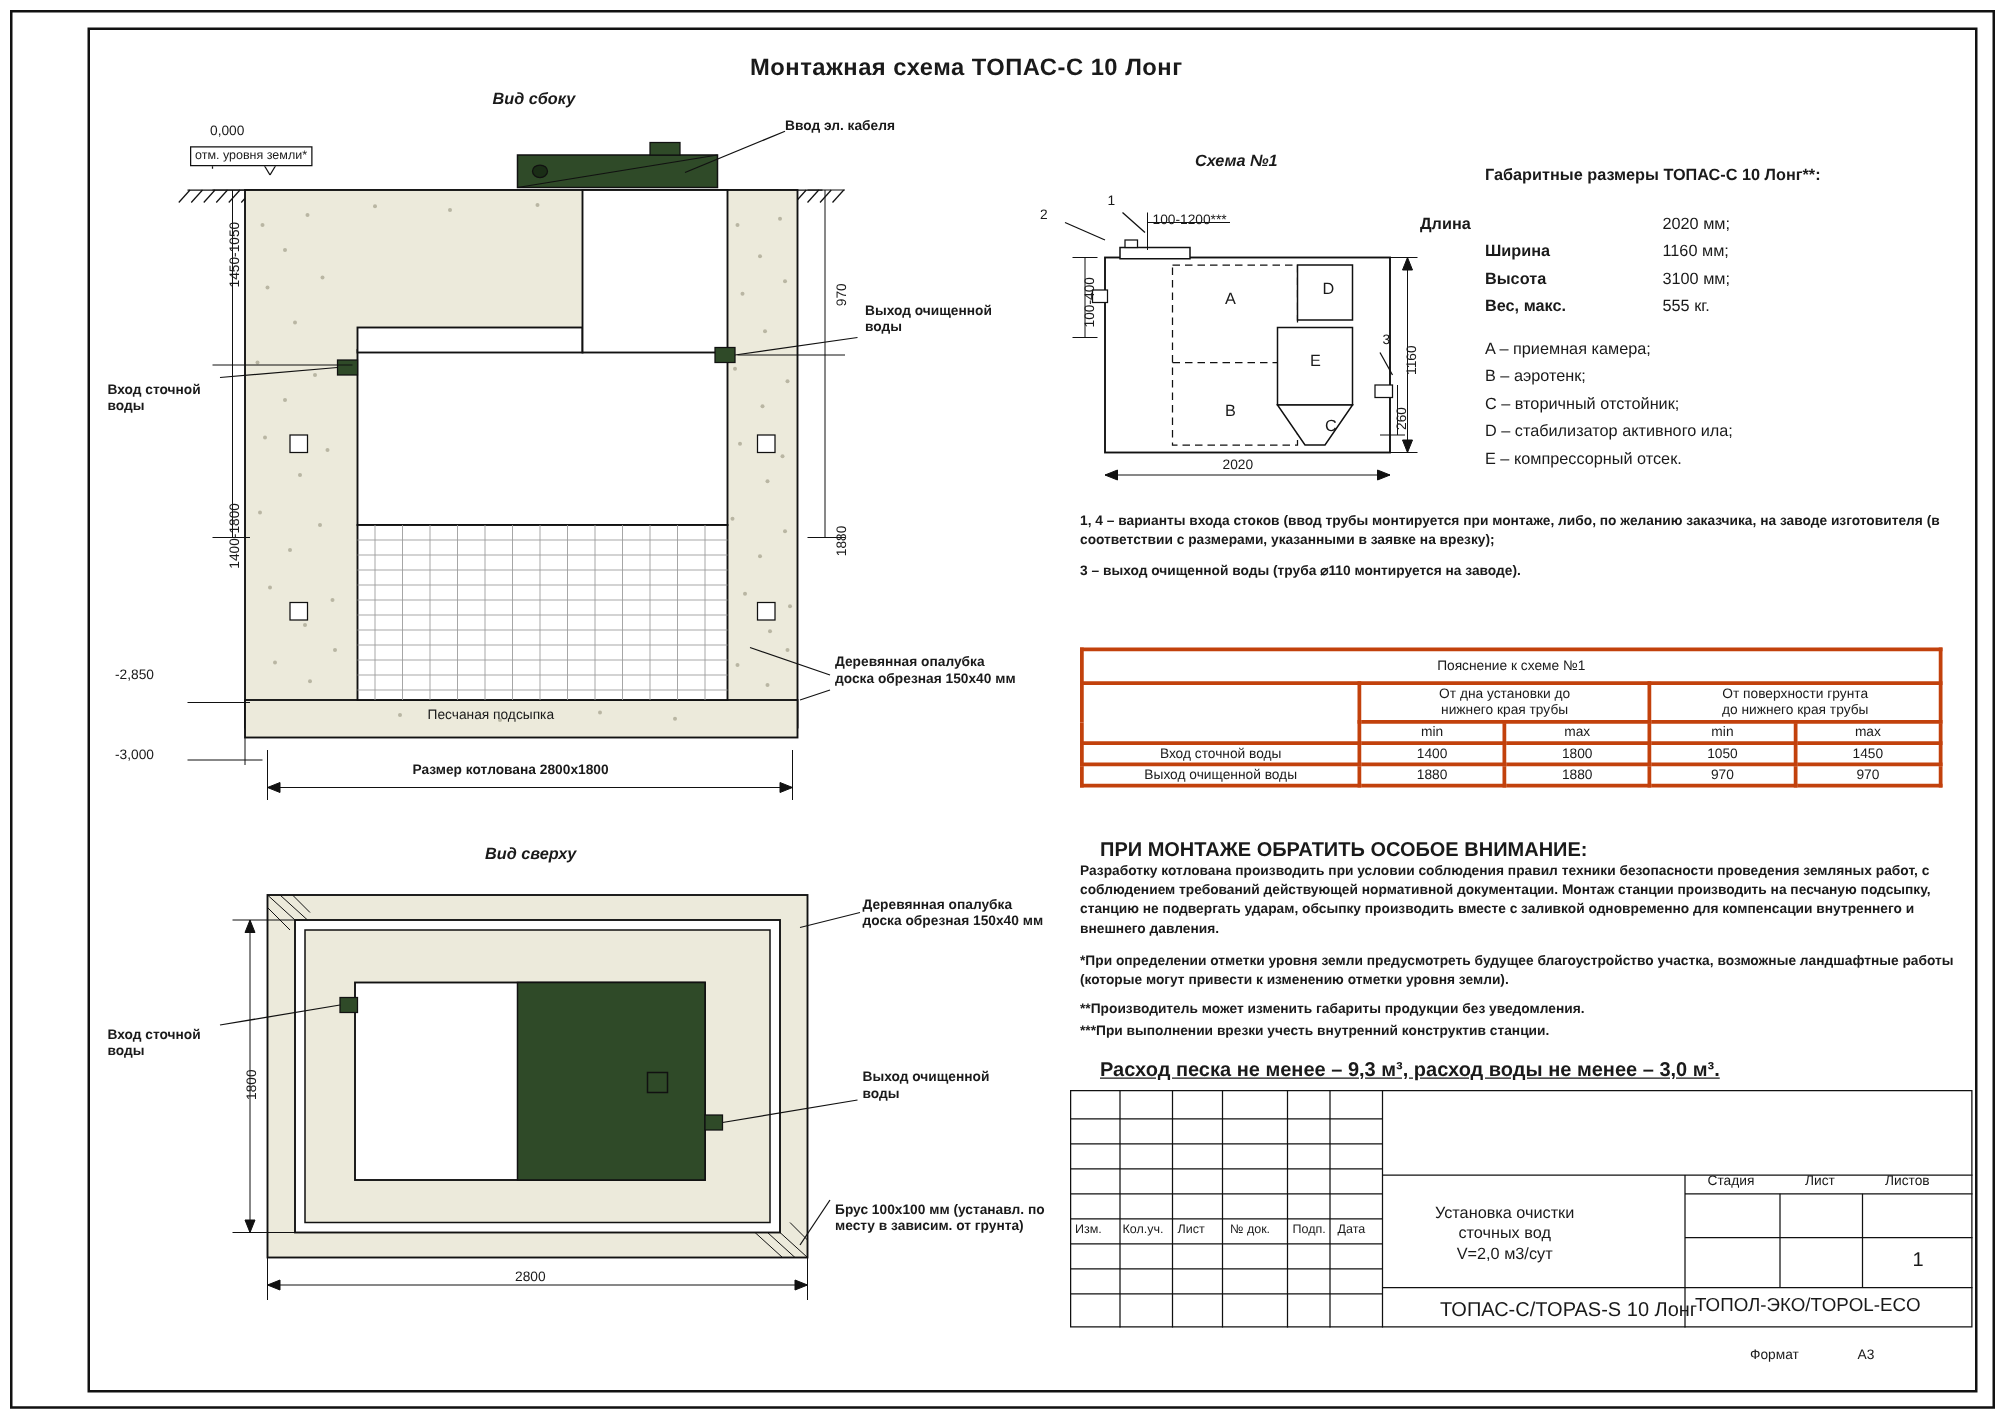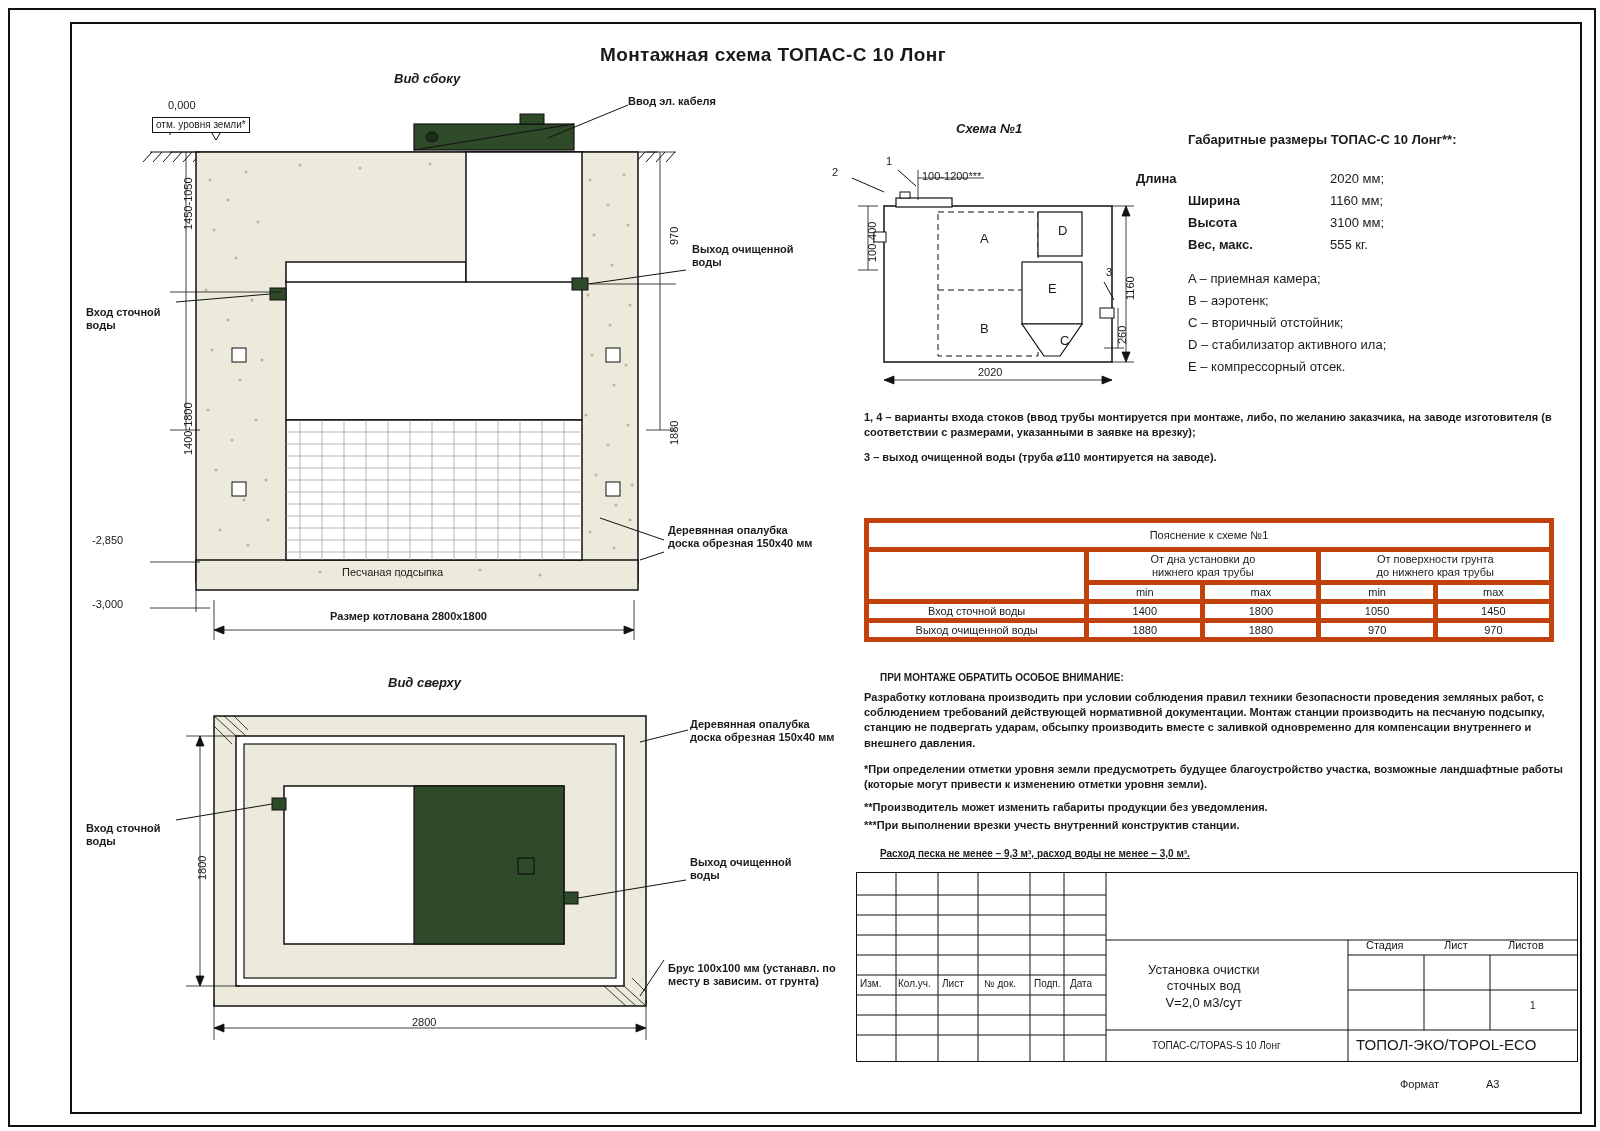--- a/index.html
+++ b/index.html
@@ -3,31 +3,31 @@
 <meta charset="utf-8">
 <style>
   html,body{margin:0;padding:0;background:#ffffff;}
   body{font-family:"Liberation Sans", sans-serif;color:#1a1a1a;}
   #sheet{position:relative;width:1600px;height:1131px;background:#fff;overflow:hidden;}
   .frame-outer{position:absolute;left:8px;top:8px;width:1584px;height:1115px;border:2px solid #111;}
   .frame-inner{position:absolute;left:70px;top:22px;width:1508px;height:1088px;border:2px solid #111;}
   .t{position:absolute;white-space:pre;line-height:1.15;}
   .ttl{font-size:19px;font-weight:bold;letter-spacing:.4px;}
   .s13{font-size:13px;}
-  .s12{font-size:10px;}
+  .s12{font-size:16px;}
   .s11{font-size:11px;}
   .s10{font-size:10px;}
   .b{font-weight:bold;}
   .i{font-style:italic;}
   .u{text-decoration:underline;}
   .box{position:absolute;border:1px solid #111;box-sizing:border-box;}
   .rot{transform-origin:0 0;}
   svg{position:absolute;left:0;top:0;overflow:visible;}
   table{border-collapse:collapse;}
-  .tbl td,.tbl th{border:5px solid #c2410c;font-size:11px;padding:1px 4px;text-align:center;font-weight:normal;}
+  .tbl td,.tbl th{border:3px solid #c2410c;font-size:11px;padding:1px 4px;text-align:center;font-weight:normal;}
 </style>
 </head>
 <body>
 
 <div id="sheet">
 
   <div class="frame-outer"></div>
   <div class="frame-inner"></div>
 
   <div class="t ttl" style="left:600px;top:44px;">Монтажная схема ТОПАС-С 10 Лонг</div>

